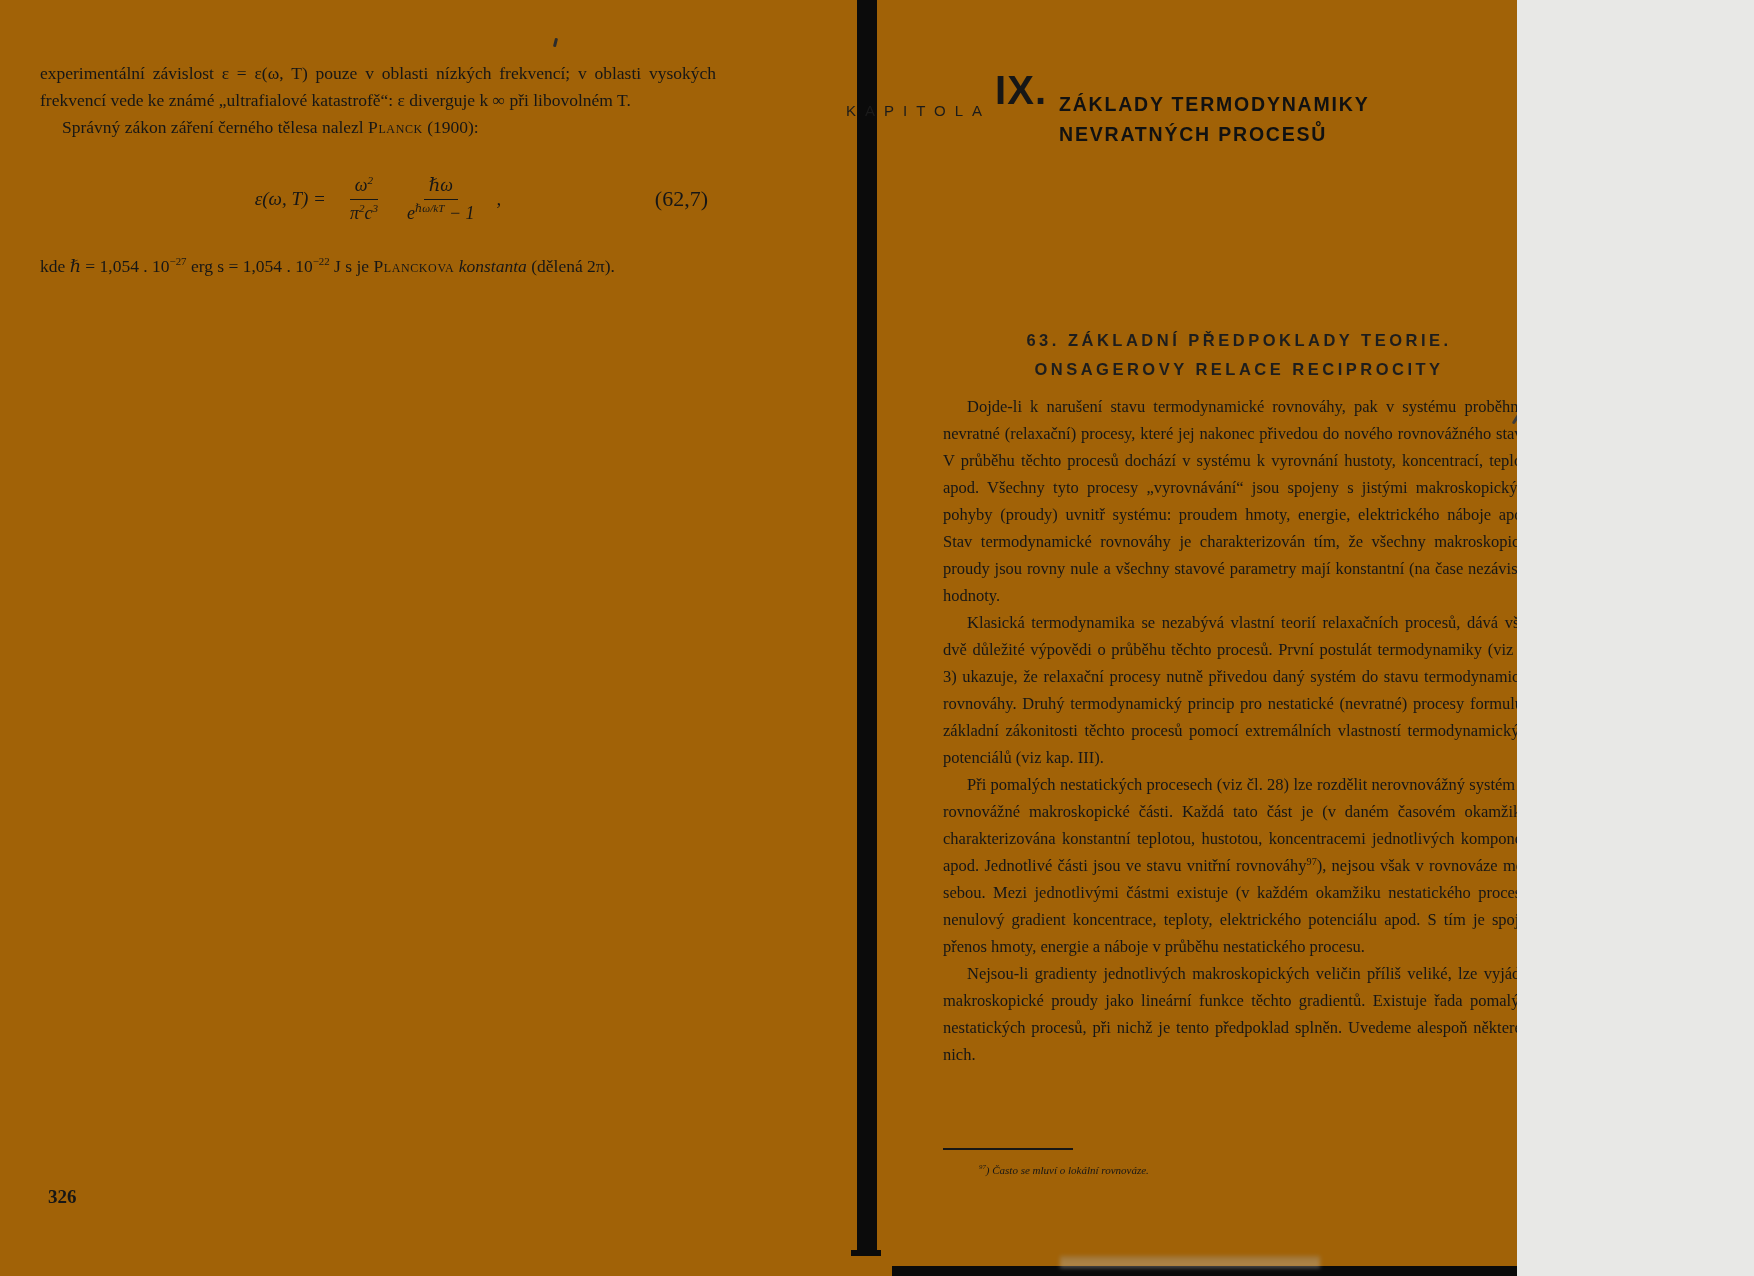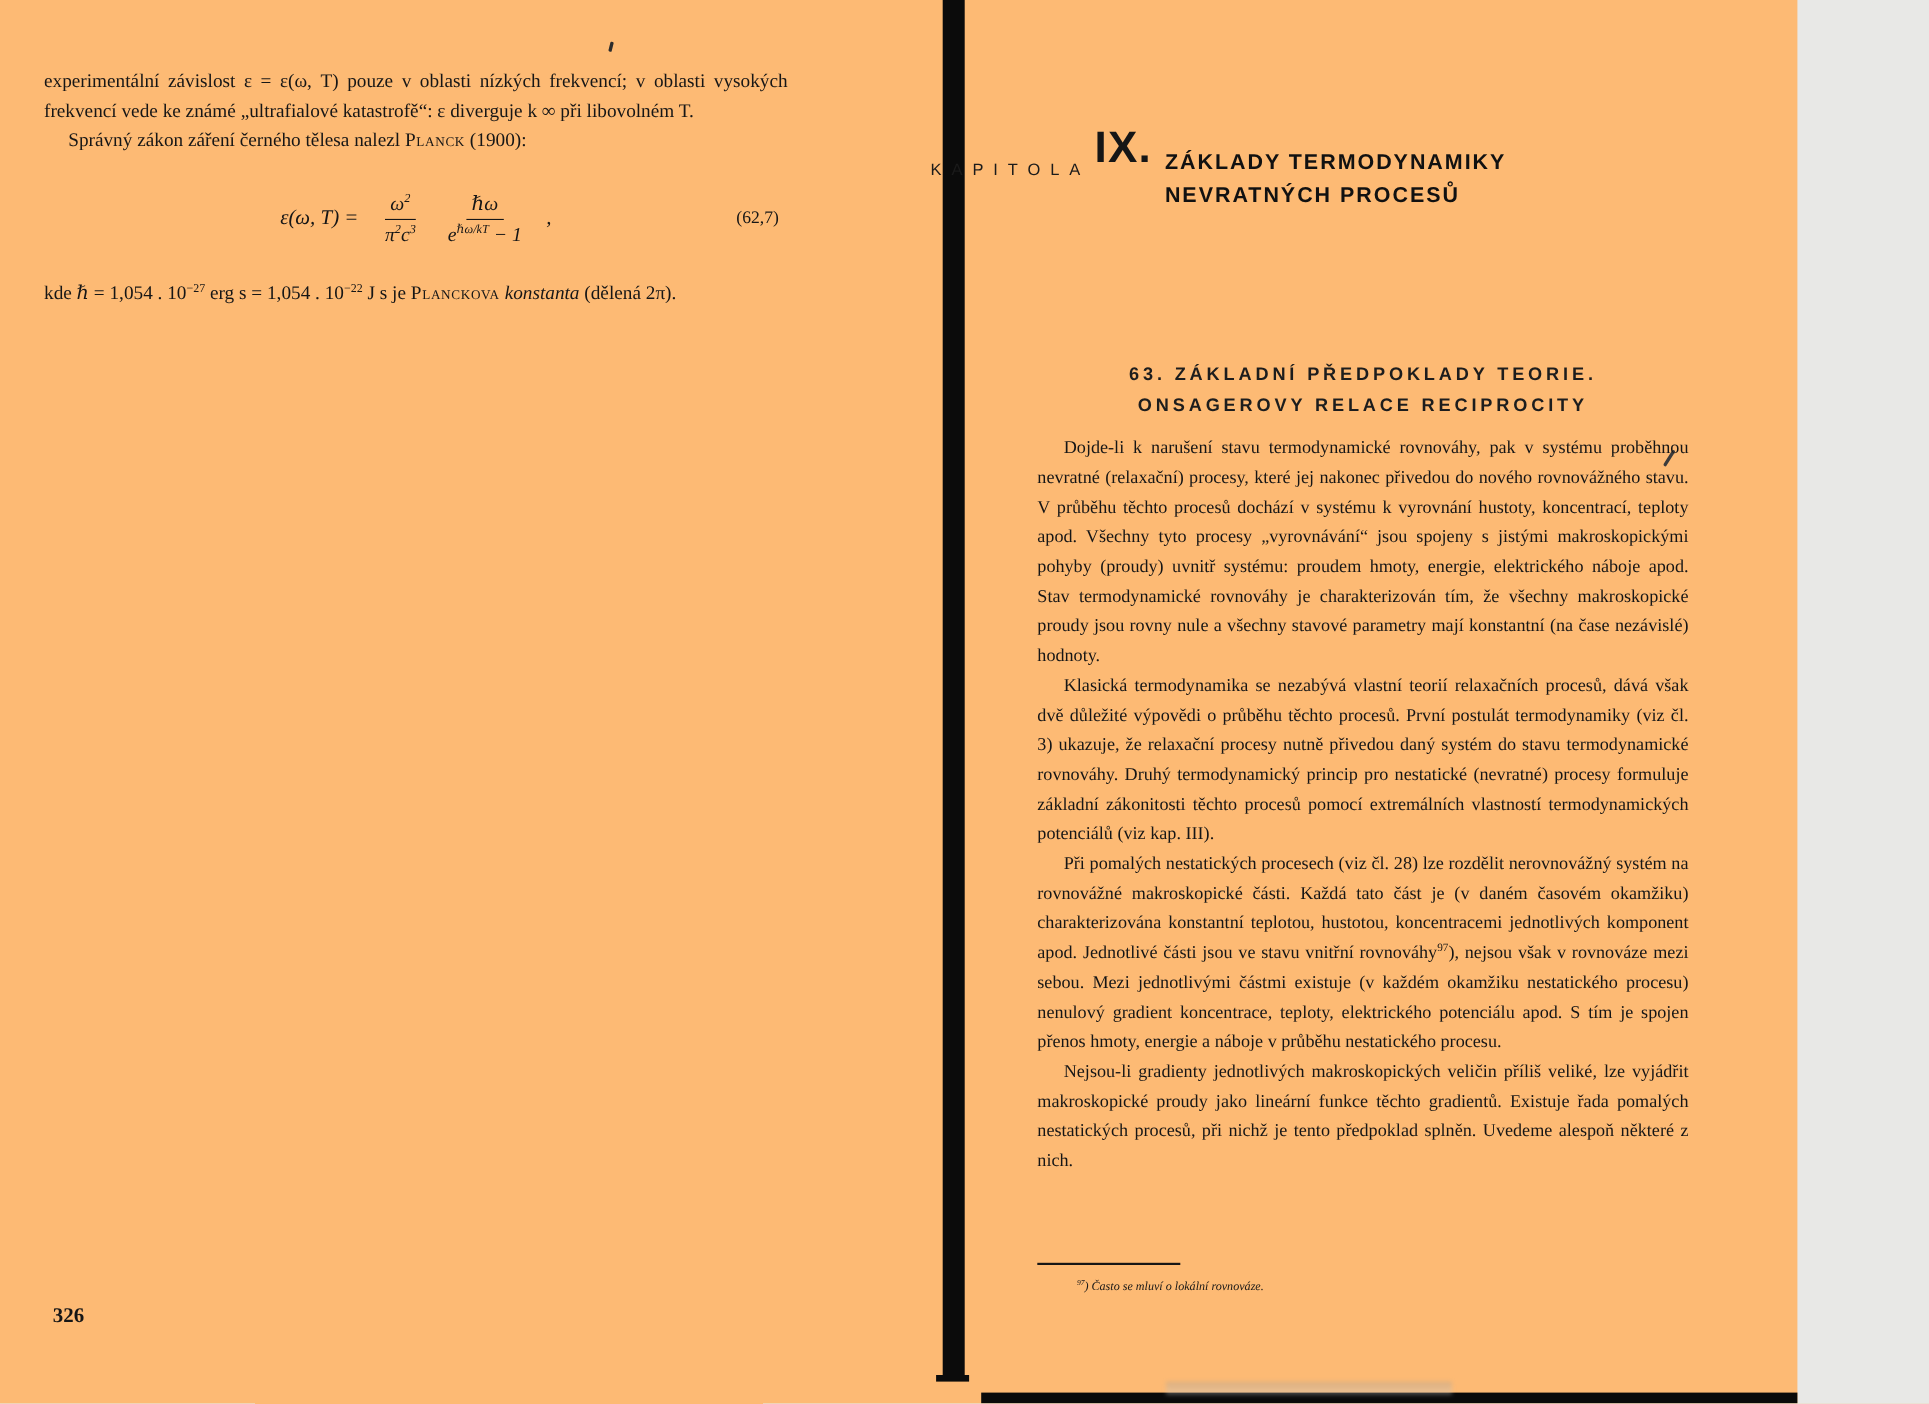--- a/index.html
+++ b/index.html
@@ -1,18 +1,18 @@
 <!DOCTYPE html>
 <html><head>
 <meta charset="utf-8">
 <style>
   html,body { margin:0; padding:0; background:#e8e8e6; }
   .canvas {
-    position:relative; width:1634px; height:1276px;
-    background:#fdba74; overflow:hidden;
+    position:relative; width:1517px; height:1276px;
+    background:#a16207; overflow:hidden;
     font-family:"Liberation Serif","DejaVu Serif",serif;
     color:#161616;
   }
 
   
   .left-page { position:absolute; left:40px; top:60px; width:676px; }
   .left-page p.body {
     font-size:17.5px; line-height:27px; text-align:justify; margin:0;
   }
   .indent { text-indent:22px; }
@@ -24,21 +24,21 @@
     position:relative; margin:26px 0 22px; height:64px;
     display:flex; justify-content:center; align-items:center;
   }
   .equation { display:flex; align-items:center; gap:19px; font-size:19px; font-style:italic;text-align:right; }
   .frac { display:inline-flex; flex-direction:column; align-items:center; font-size:18px; }
   .frac .num { padding:0 5px 3px; border-bottom:1.7px solid #161616; white-space:nowrap; }
   .frac .den { padding:3px 5px 0; white-space:nowrap; }
   .eq-comma { margin-left:-2px; }
   .eq-number {
     position:absolute; right:8px; top:50%; transform:translateY(-50%);
-    font-style:normal; font-size:16px;
+    font-style:normal; font-size:22px;
   }
   .kde-line { font-size:16.5px; white-space:nowrap; margin:0; }
 
   .page-num { position:absolute; font-size:19px; font-weight:bold; }
   .page-num-left  { left:48px;  top:1186px; }
   .page-num-right { left:1658px; top:1228px; }
 
   
   .spine { position:absolute; left:857px; top:0; width:20px; height:1250px; background:#0b0b0b; }
   .spine-foot { position:absolute; left:851px; top:1250px; width:30px; height:6px; background:#0b0b0b; }
@@ -50,21 +50,21 @@
   .pen-mark {
     position:absolute; left:1516px; top:408px; width:3px; height:17px;
     background:#3c3c3c; transform:rotate(32deg); border-radius:2px;
   }
   .speck {
     position:absolute; left:554px; top:38px; width:3px; height:9px;
     background:#2c2c2c; transform:rotate(14deg); border-radius:1px;
   }
 
   
-  .chapter-header { position:absolute; left:846px; top:64px; display:flex; width:700px;margin-top:44px; }
+  .chapter-header { position:absolute; left:846px; top:64px; display:flex; width:700px; }
   .kapitola-label {
     font-family:"Liberation Sans",sans-serif; font-size:15px; letter-spacing:9px;
     margin-top:38px; white-space:nowrap; color:#1b1b1b;
   }
   .chapter-number {
     font-family:"Liberation Sans",sans-serif; font-size:40px; font-weight:bold;
     line-height:1; margin:6px 12px 0 4px; letter-spacing:1px;
   }
   .chapter-title {
     font-family:"Liberation Sans",sans-serif; font-weight:bold; font-size:19.5px;

